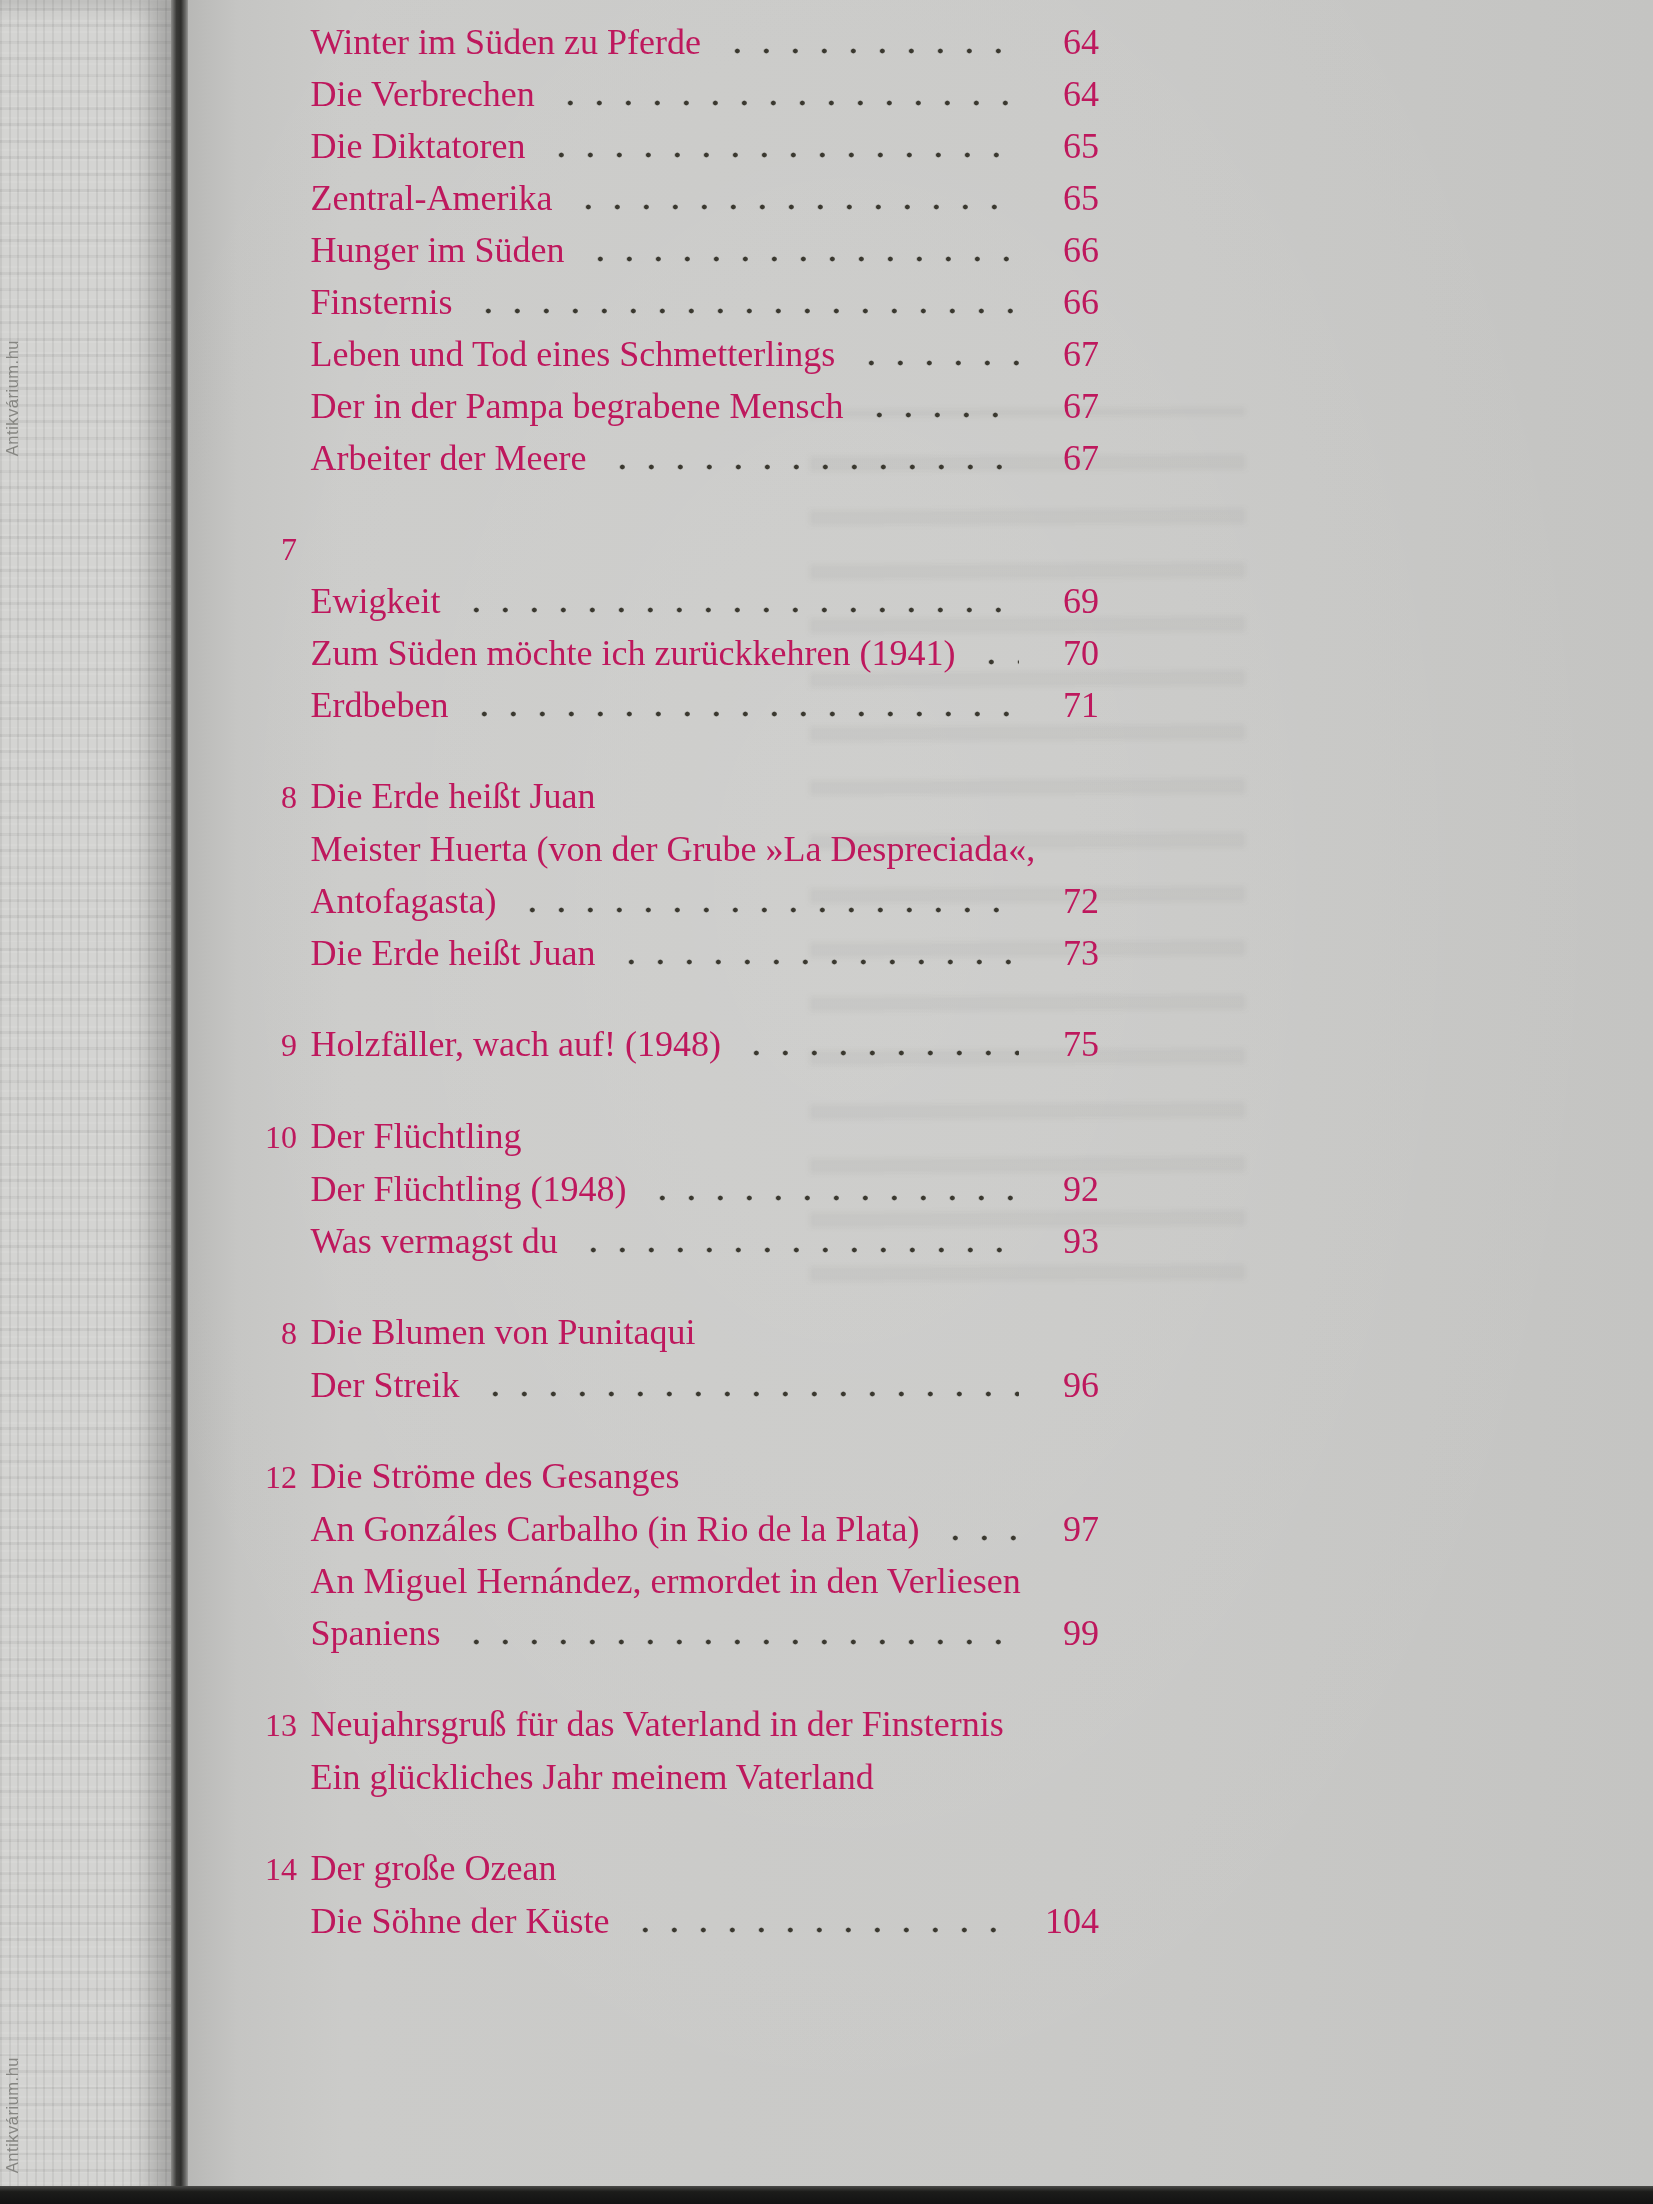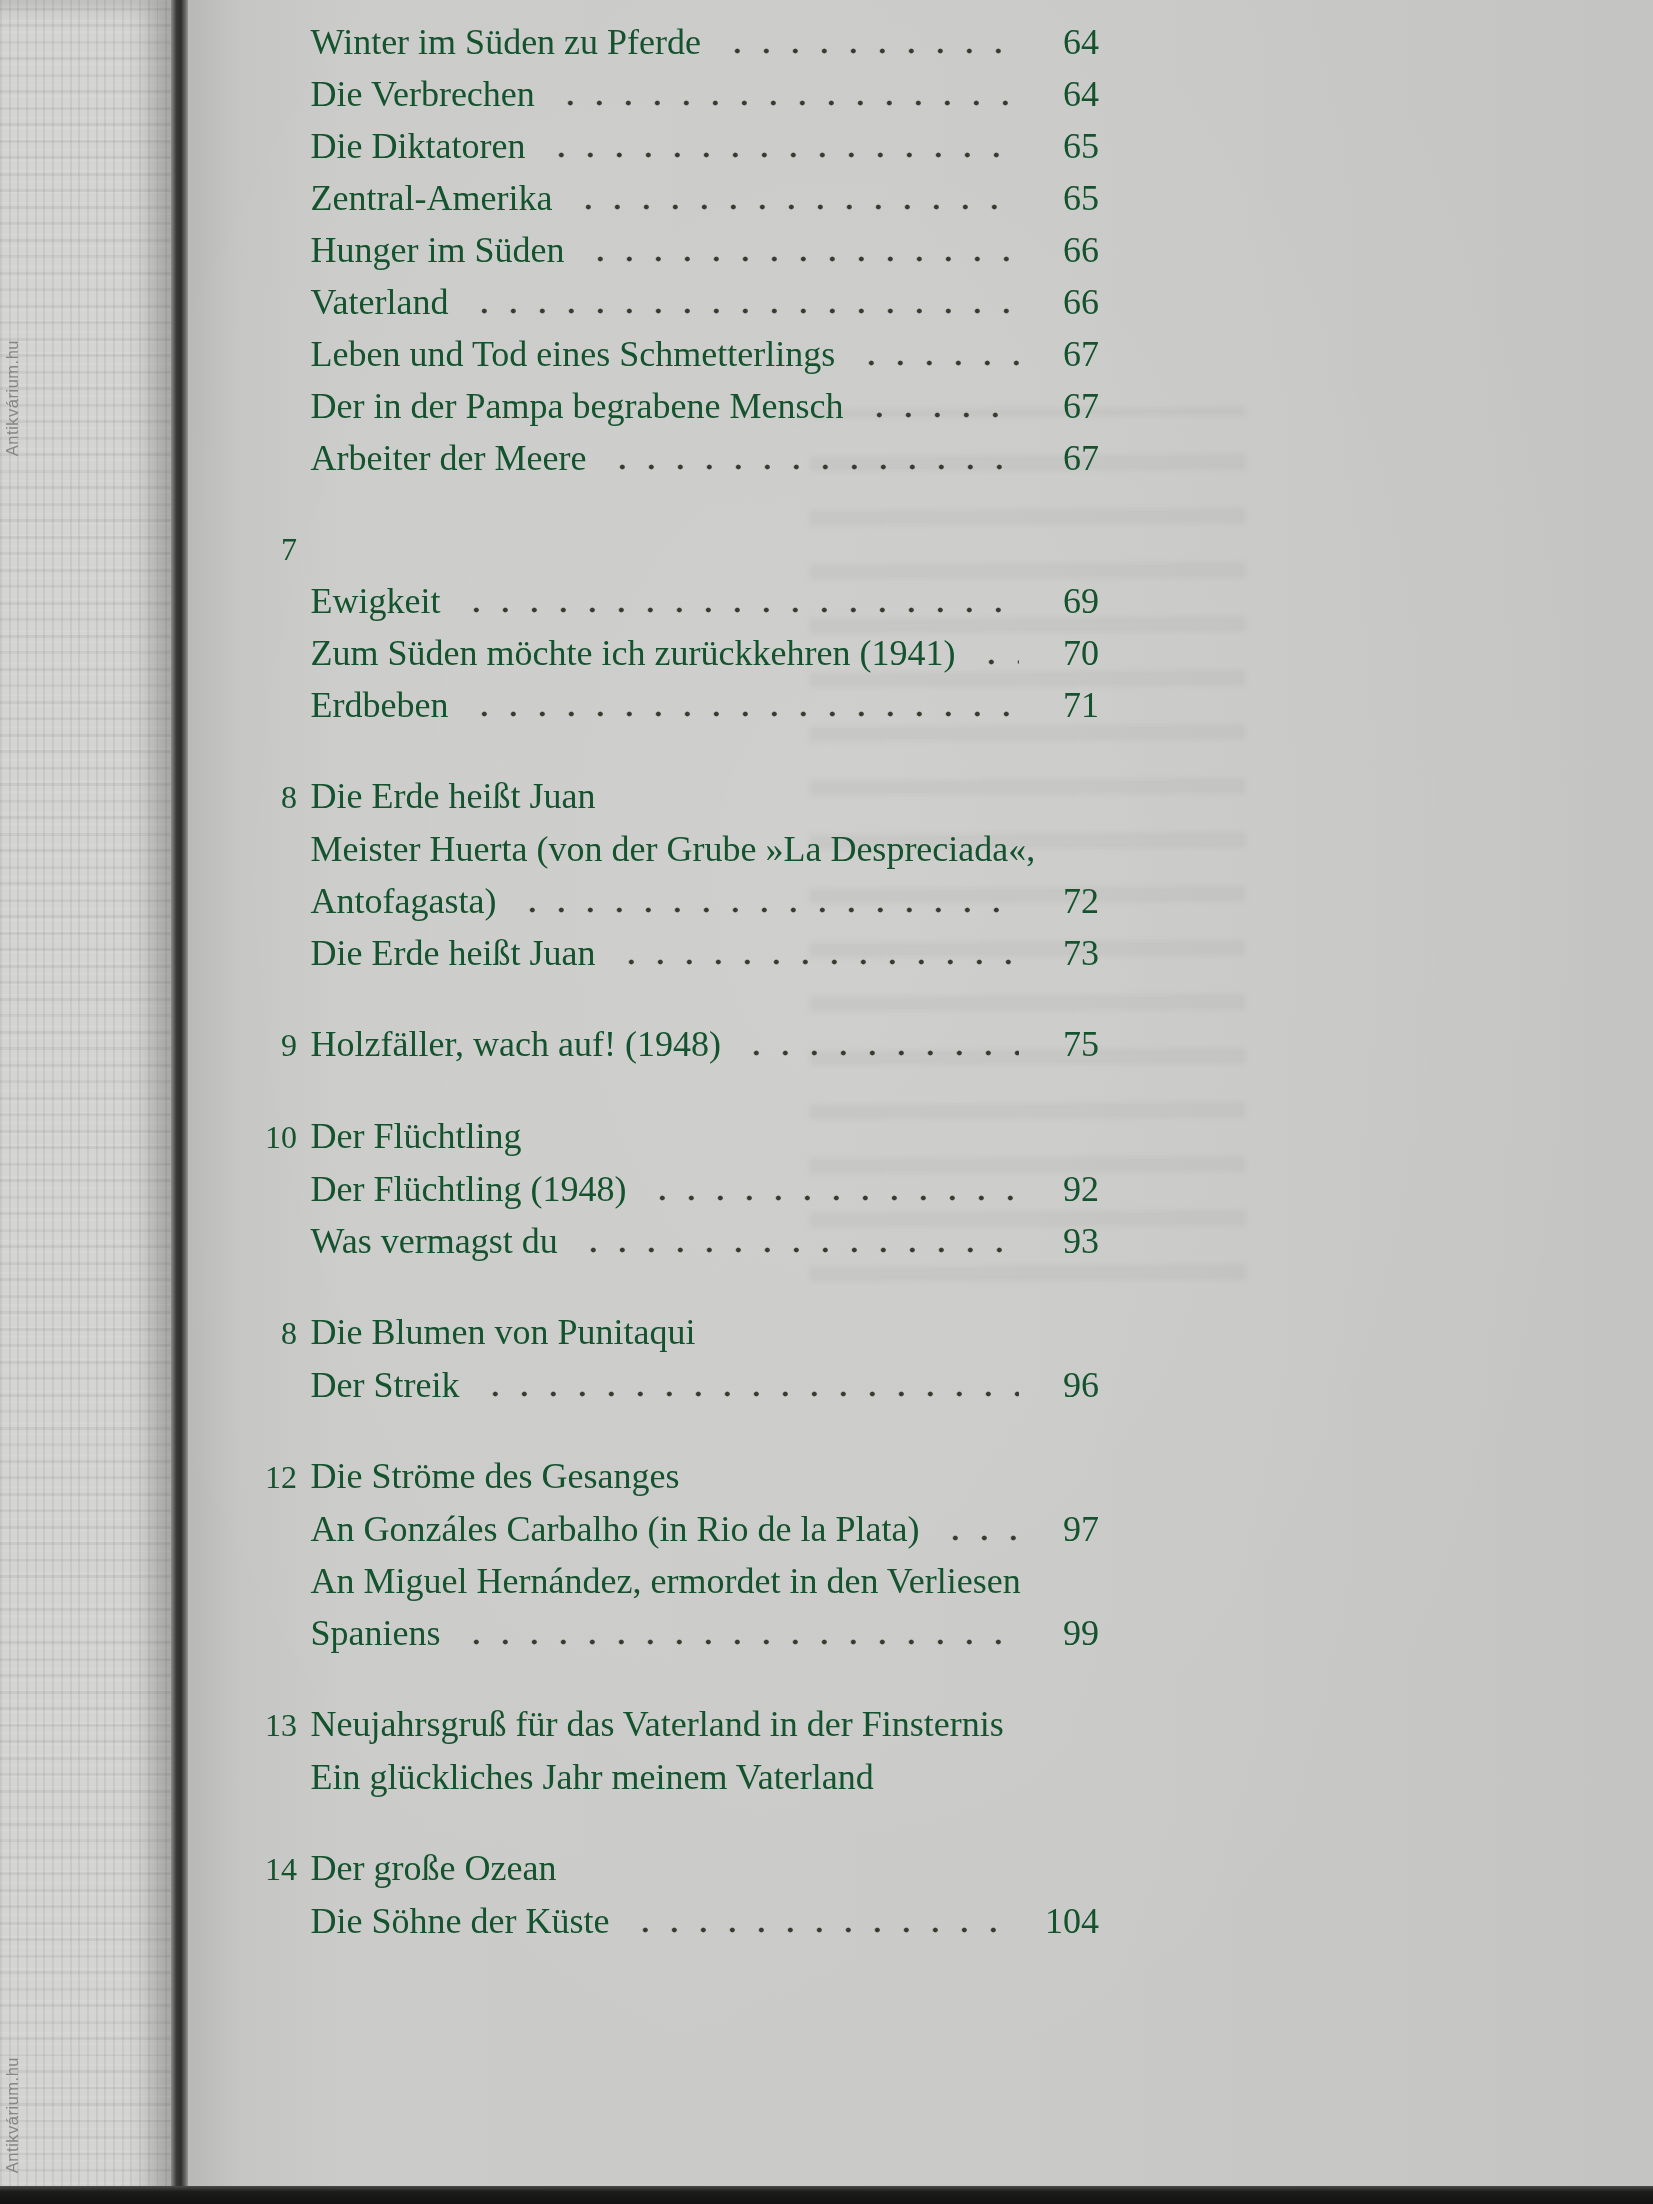--- a/index.html
+++ b/index.html
@@ -84,21 +84,21 @@
   #wm-bottom { top: 2057px; }
 
   
   .toc {
     position: absolute;
     left: 241px;
     top: 15.5px;
     width: 858px;
     font-size: 36px;
     line-height: 52px;
-    color: #14532d;
+    color: #be185d;
   }
   .block.section { margin-top: 39px; }
   .row {
     display: flex;
     align-items: baseline;
   }
   .num {
     flex: 0 0 56px;
     text-align: right;
     margin-right: 13.6px;
@@ -157,21 +157,21 @@
           <span class="pg">65</span>
         </div>
         <div class="row">
           <span class="num"></span>
           <span class="t">Hunger im Süden</span>
           <span class="leader"></span>
           <span class="pg">66</span>
         </div>
         <div class="row">
           <span class="num"></span>
-          <span class="t">Vaterland</span>
+          <span class="t">Finsternis</span>
           <span class="leader"></span>
           <span class="pg">66</span>
         </div>
         <div class="row">
           <span class="num"></span>
           <span class="t">Leben und Tod eines Schmetterlings</span>
           <span class="leader"></span>
           <span class="pg">67</span>
         </div>
         <div class="row">

